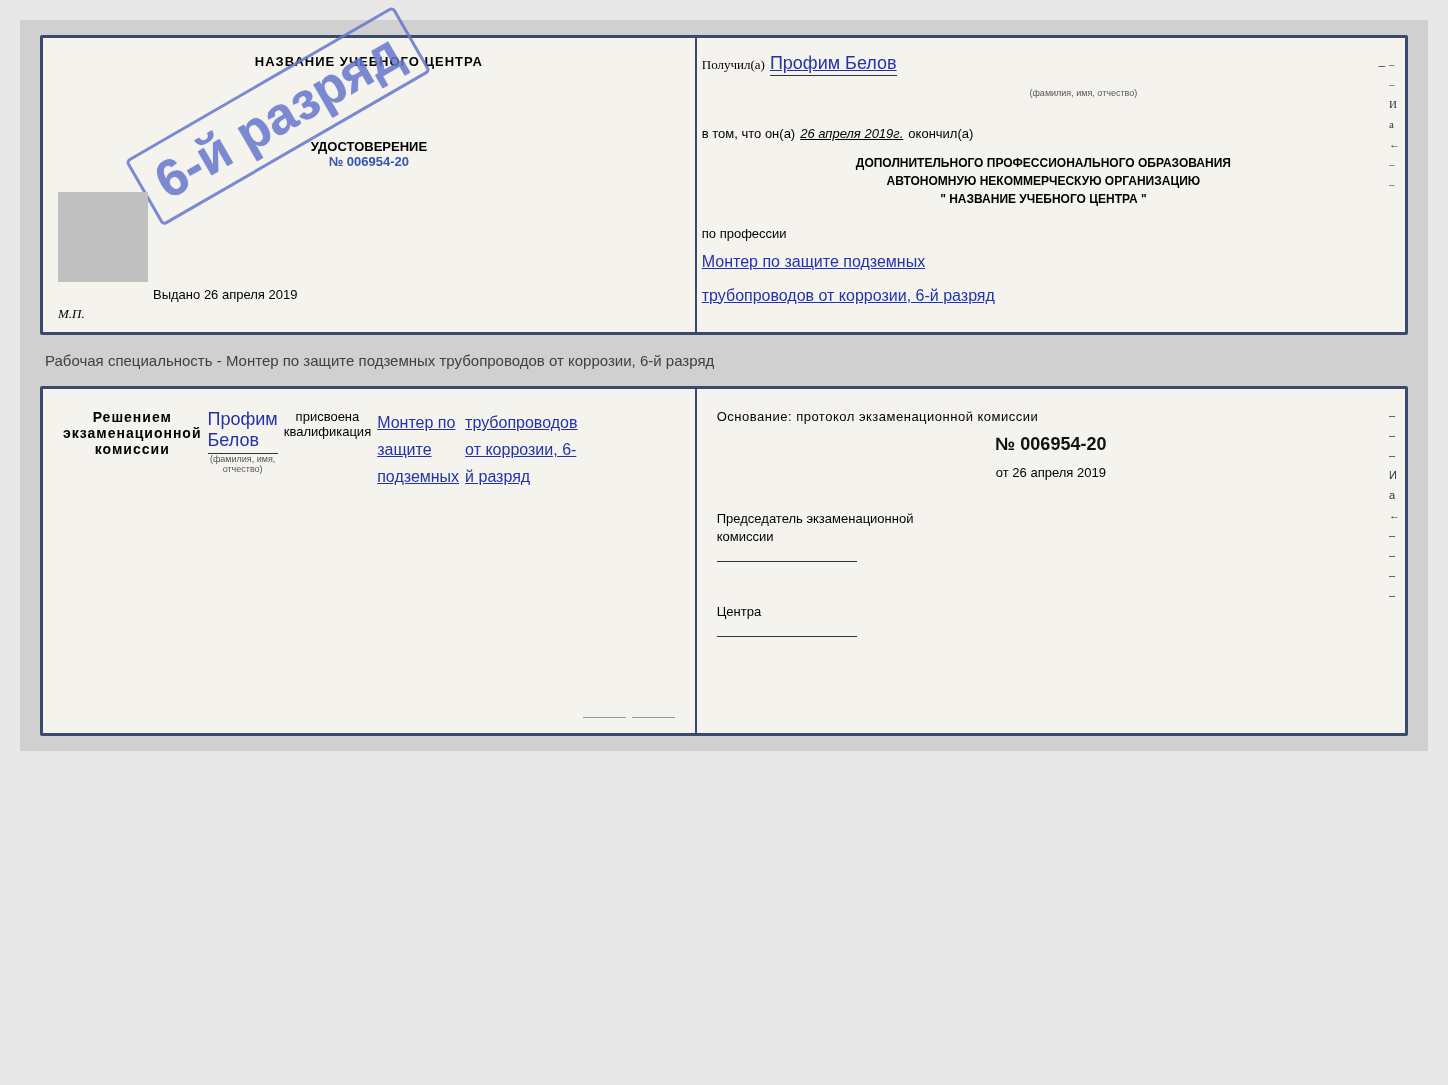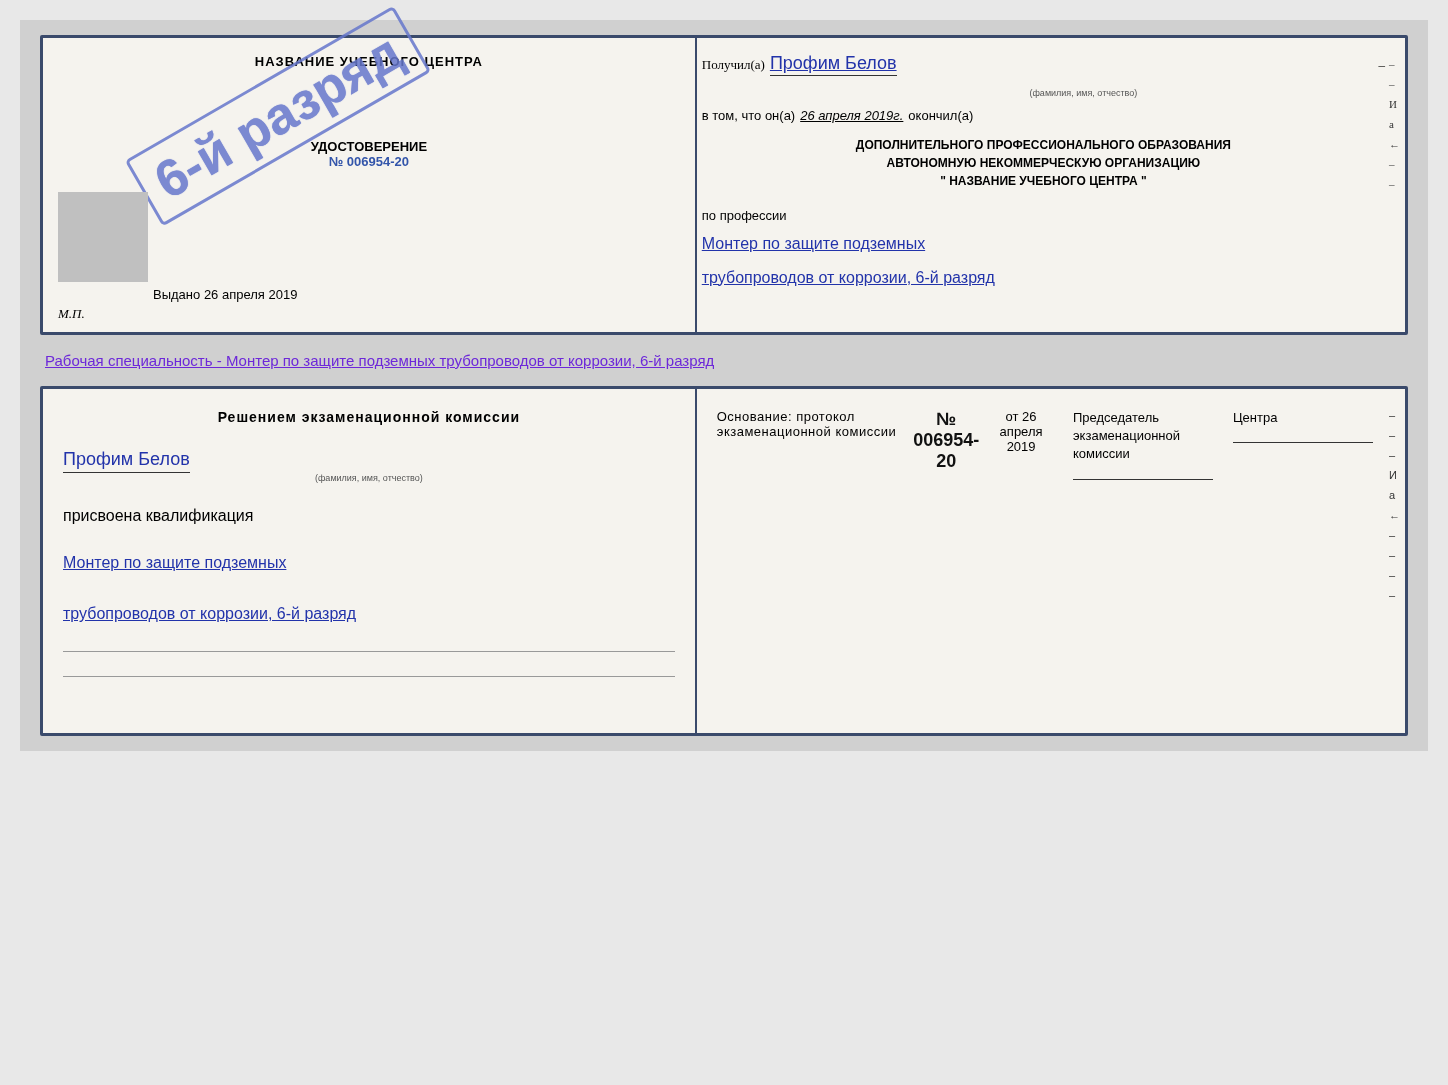--- a/index.html
+++ b/index.html
@@ -143,20 +143,21 @@
       margin-left: auto;
       font-size: 13px;
     }
 
     .vtom-row {
       display: flex;
       align-items: baseline;
       gap: 5px;
       font-size: 13px;
       font-family: Arial, sans-serif;
+      margin-top: 18px;
     }
 
     .date-underline {
       font-style: italic;
       text-decoration: underline;
       font-family: Arial, sans-serif;
       font-size: 13px;
     }
 
     .org-block {
@@ -195,50 +196,49 @@
     .side-dash {
       font-size: 11px;
       color: #333;
     }
 
     
     .middle-text {
       padding: 5px 5px;
       font-size: 15px;
       font-family: Arial, sans-serif;
-      color: #6d28d9;
+      color: #404040;
       line-height: 1.4;
-      text-decoration: underline;
     }
 
     
     .certificate-bottom {
       display: flex;
       background: #f5f3ee;
       border: 3px solid #3a4a6b;
       border-radius: 2px;
       min-height: 350px;
     }
 
     .cert-bottom-left {
       width: 48%;
       border-right: 2px solid #3a4a6b;
       padding: 20px 20px 15px 20px;
       display: flex;
-      flex-direction: column;
-      gap: 24px;
+      flex-direction: row;
+      gap: 6px;
       font-size: 13px;
       font-family: Arial, sans-serif;
     }
 
     .cert-bottom-right {
       width: 52%;
-      padding: 20px 32px 15px 20px;
-      display: flex;
-      flex-direction: row;
+      padding: 20px 20px 15px 20px;
+      display: flex;
+      flex-direction: column;
       gap: 10px;
       font-size: 13px;
       font-family: Arial, sans-serif;
       position: relative;
     }
 
     .reshenie-title {
       font-size: 14px;
       font-weight: bold;
       text-align: center;
@@ -256,23 +256,23 @@
     }
 
     .fio-small {
       font-size: 9px;
       color: #555;
       text-align: center;
       margin-top: 0;
     }
 
     .prisvoena-label {
-      font-size: 16px;
-      font-family: Arial, sans-serif;
-      text-align: left;
+      font-size: 13px;
+      font-family: Arial, sans-serif;
+      text-align: center;
     }
 
     .profession-bottom-hw {
       font-family: 'Comic Sans MS', cursive, sans-serif;
       color: #2233aa;
       font-size: 16px;
       text-decoration: underline;
       line-height: 1.7;
     }
 

